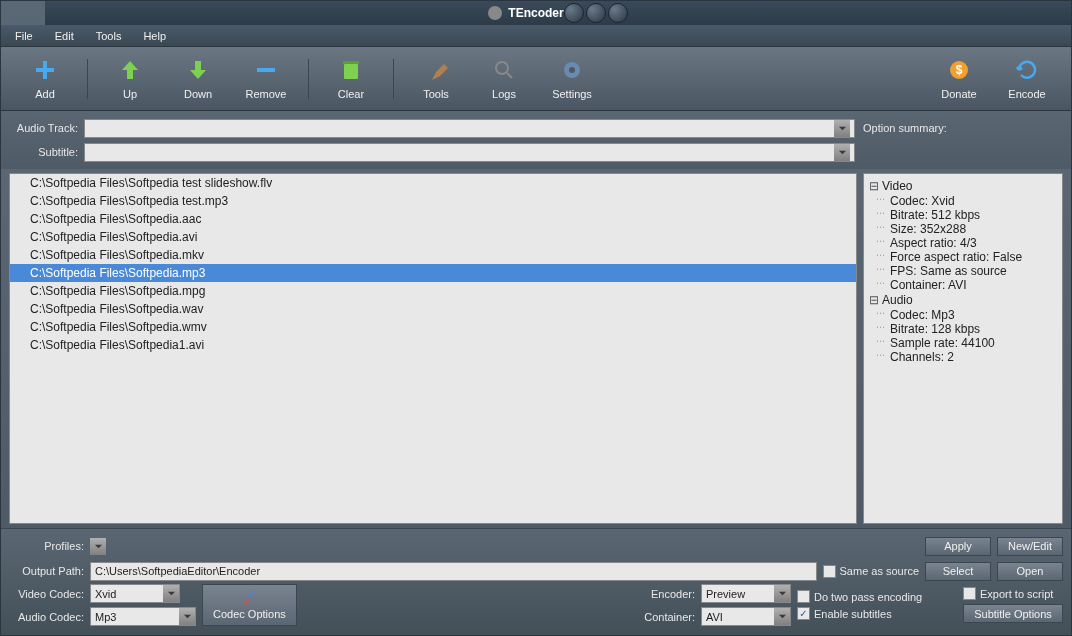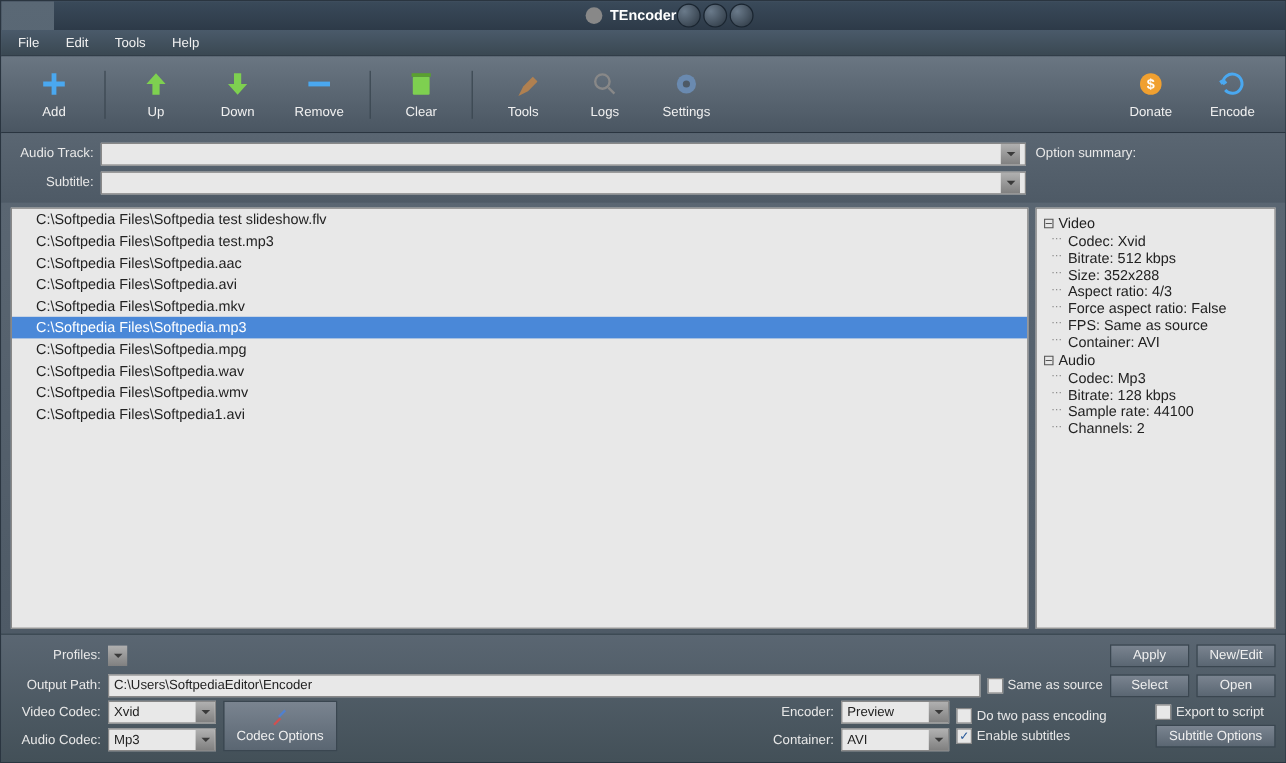--- a/index.html
+++ b/index.html
@@ -337,21 +337,21 @@
             <span>Xvid</span>
             <div class="combo-arrow">
                 <svg class="arrow" viewBox="0 0 10 10">
                   <path d="M1 3l4 4 4-4z"></path>
                 </svg>
               </div>
           </div>
         </div>
         <div style="display:flex;align-items:center;gap:6px;">
           <div class="lbl" style="width:75px">Audio Codec:</div>
-          <div class="combo-mini" style="width:90px">
+          <div class="combo-mini" style="width:106px">
             <span>Mp3</span>
             <div class="combo-arrow">
                 <svg class="arrow" viewBox="0 0 10 10">
                   <path d="M1 3l4 4 4-4z"></path>
                 </svg>
               </div>
           </div>
         </div>
       </div>
       <div class="btn btn-tall">

